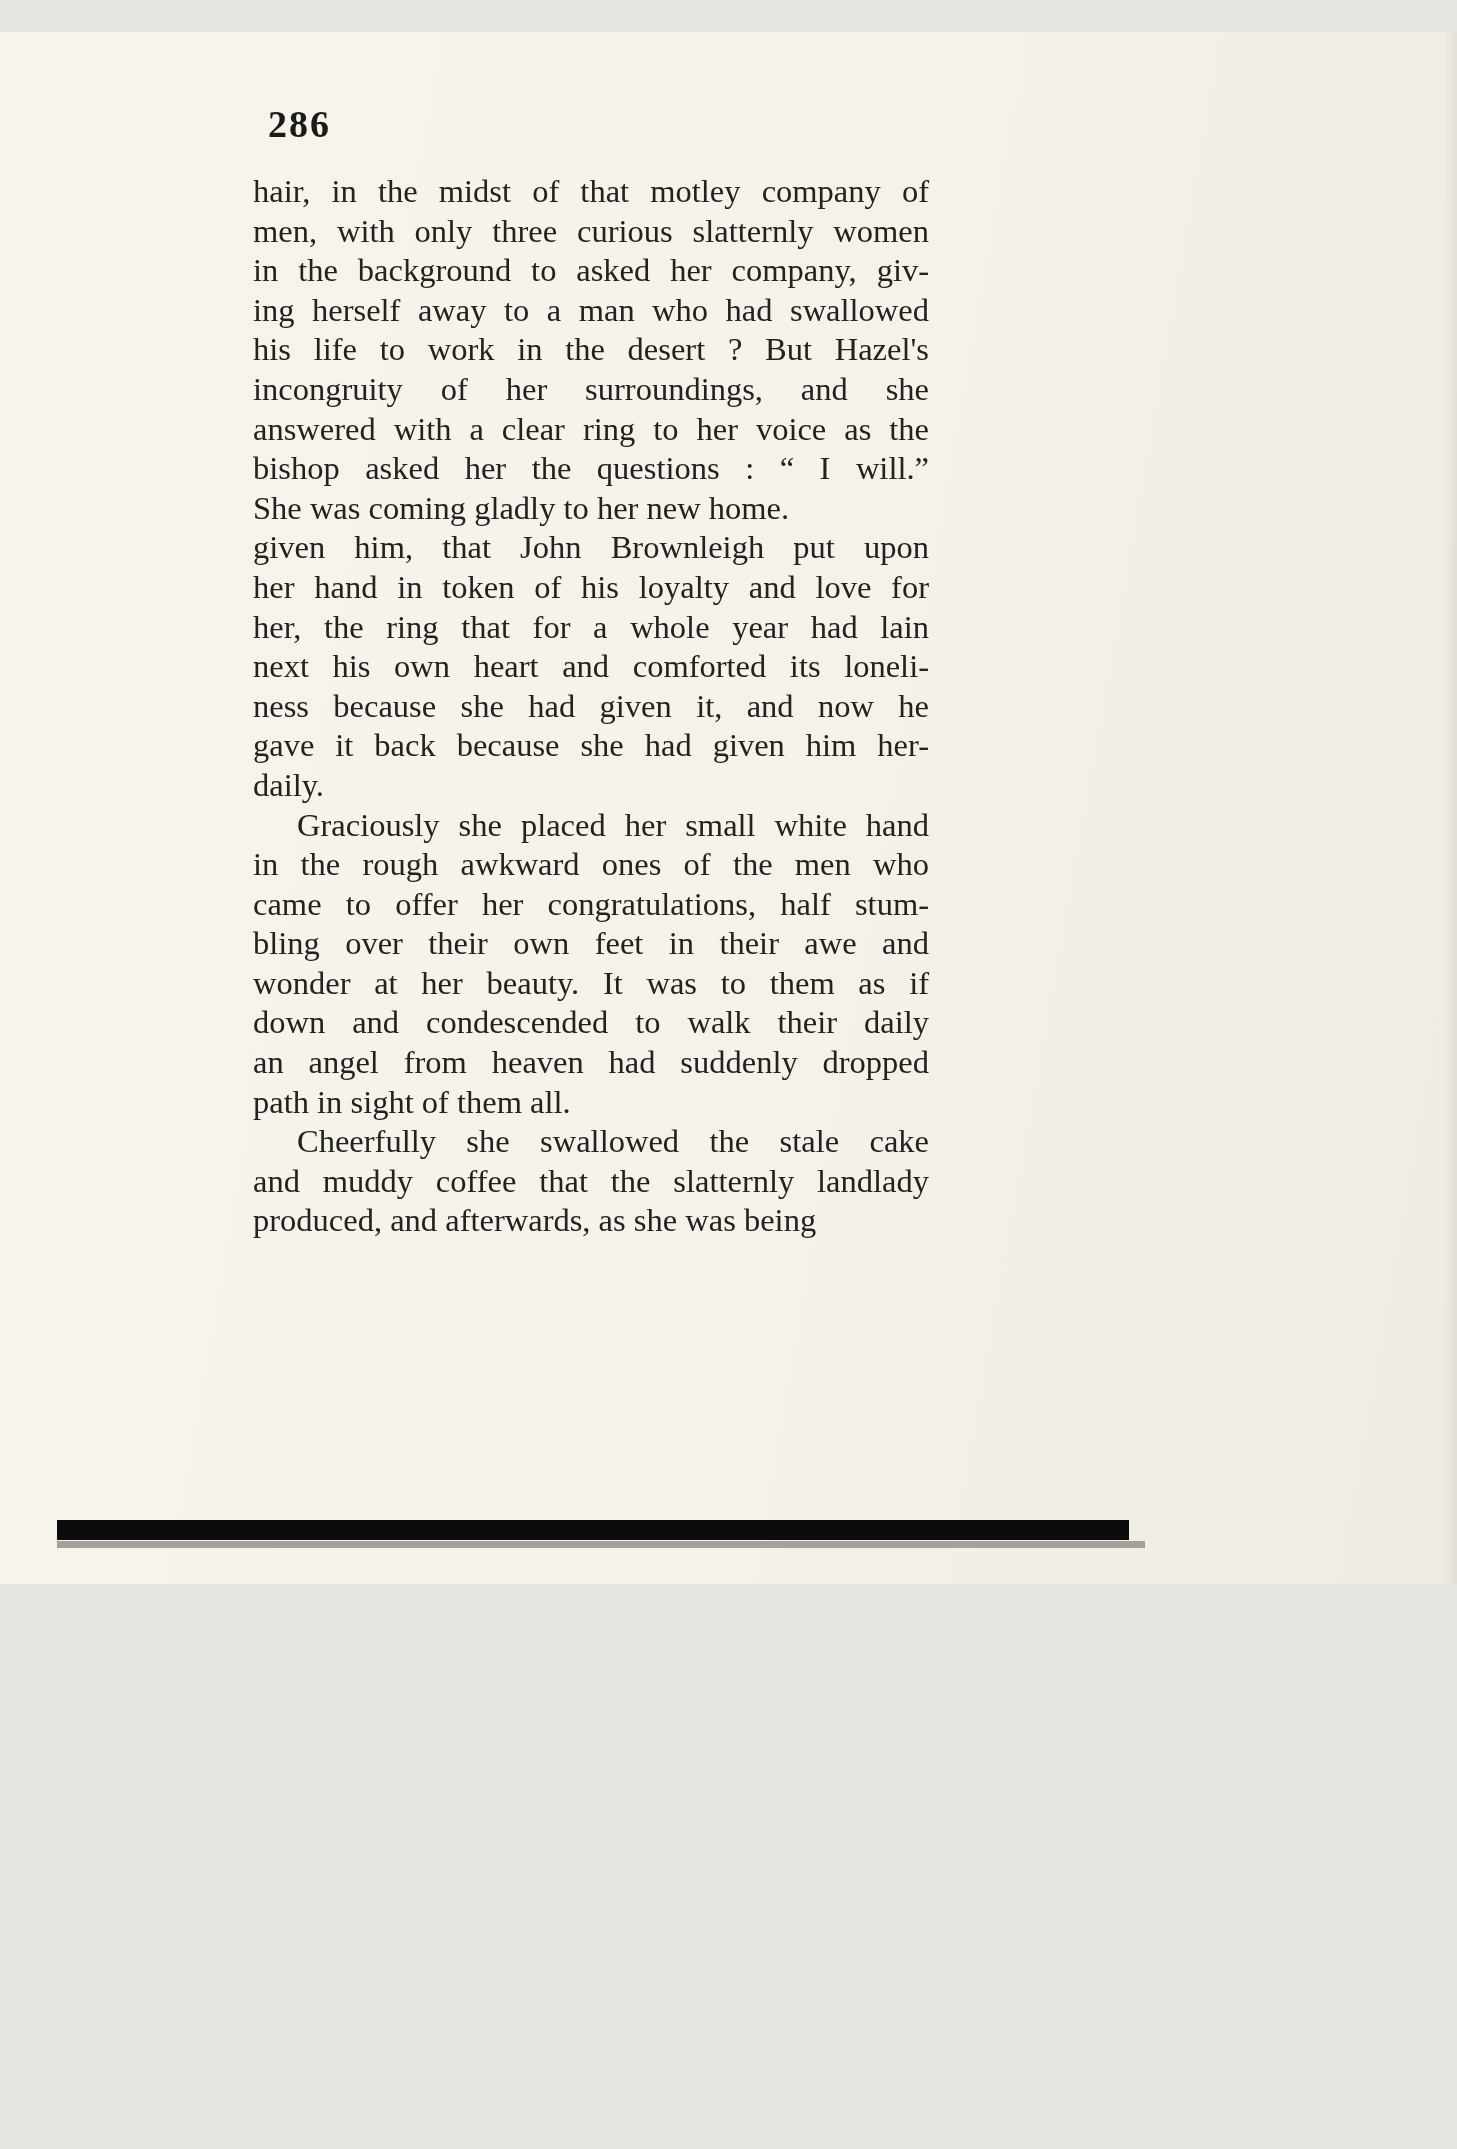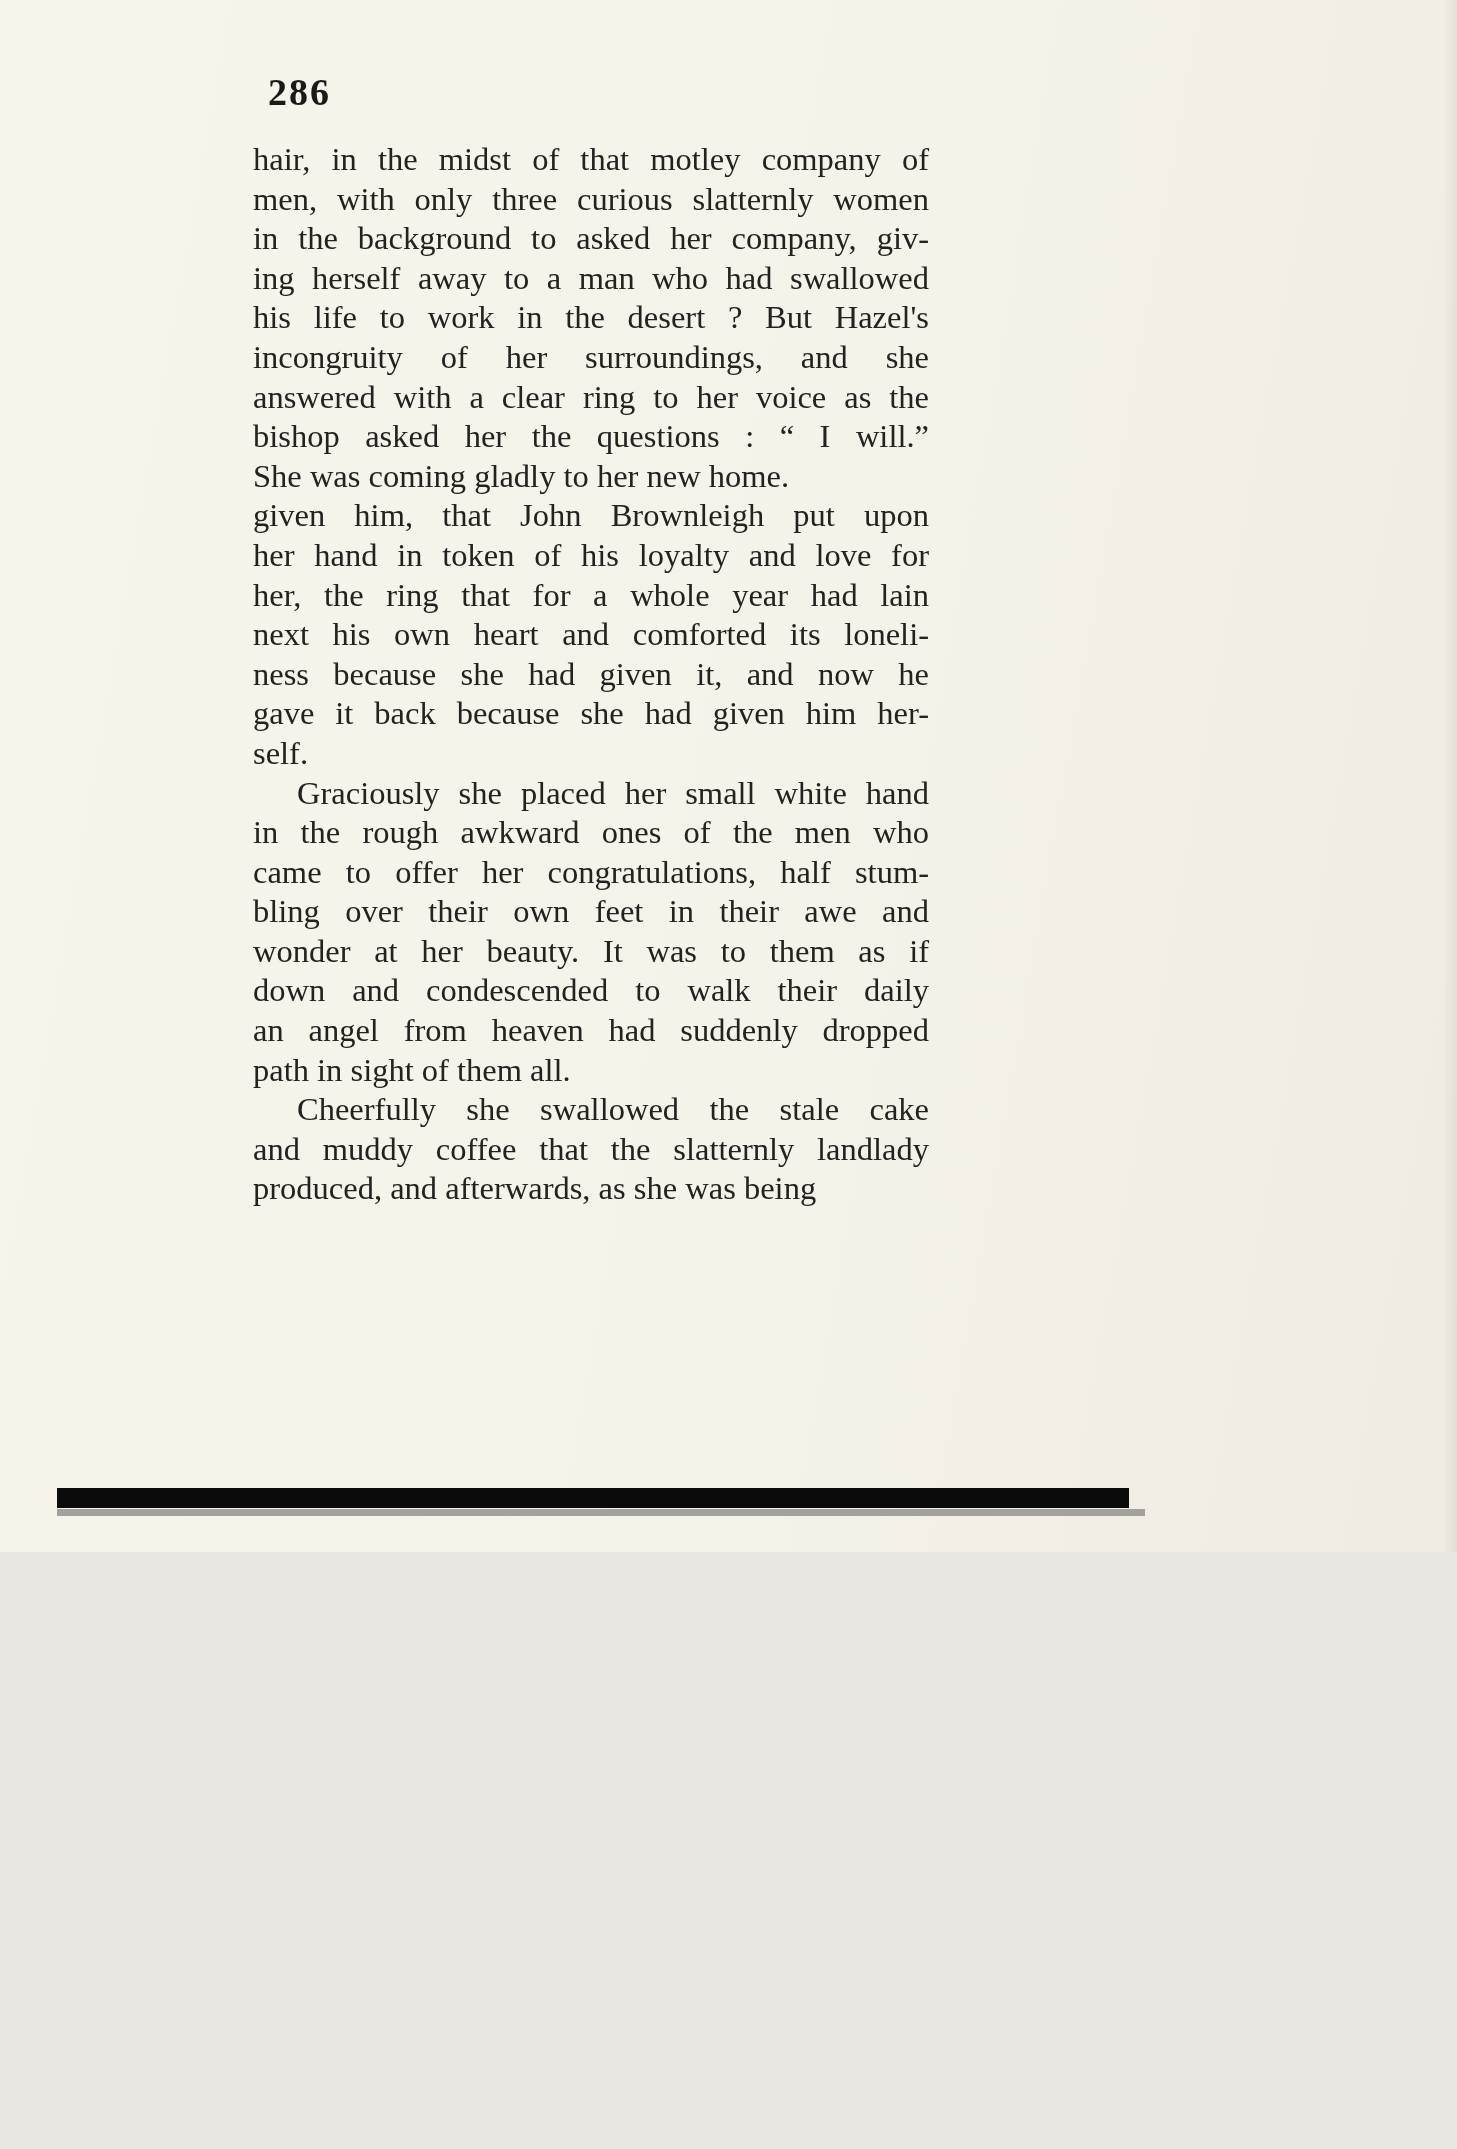--- a/index.html
+++ b/index.html
@@ -9,20 +9,21 @@
     background: #e8e6e0;
     font-family: "Liberation Serif", serif;
   }
   .page {
     position: relative;
     width: 1457px;
     height: 1552px;
     overflow: hidden;
     background: linear-gradient(100deg, #f7f4ec 0%, #f5f2ea 55%, #efebe2 100%);
     color: #1e1d1b;
+    margin-top: 32px;
   }
   .running-header {
     position: absolute;
     top: 70px;
     left: 268px;
     width: 660px;
     display: flex;
     align-items: baseline;
     gap: 30px;
     font-size: 38px;
@@ -96,21 +97,21 @@
         <div class="line fill">bishop asked her the questions :  “ I will.”</div>
         <div class="line">She was coming gladly to her new home.</div>
       </div>
       <div class="paragraph">
         <div class="line fill">given him, that John Brownleigh put upon</div>
         <div class="line fill">her hand in token of his loyalty and love for</div>
         <div class="line fill">her, the ring that for a whole year had lain</div>
         <div class="line fill">next his own heart and comforted its loneli-</div>
         <div class="line fill">ness because she had given it, and now he</div>
         <div class="line fill">gave it back because she had given him her-</div>
-        <div class="line">self.</div>
+        <div class="line">daily.</div>
       </div>
       <div class="paragraph">
         <div class="line fill first-indent">Graciously she placed her small white hand</div>
         <div class="line fill">in the rough awkward ones of the men who</div>
         <div class="line fill">came to offer her congratulations, half stum-</div>
         <div class="line fill">bling over their own feet in their awe and</div>
         <div class="line fill">wonder at her beauty.  It was to them as if</div>
         <div class="line fill">down and condescended to walk their daily</div>
         <div class="line fill">an angel from heaven had suddenly dropped</div>
         <div class="line">path in sight of them all.</div>

